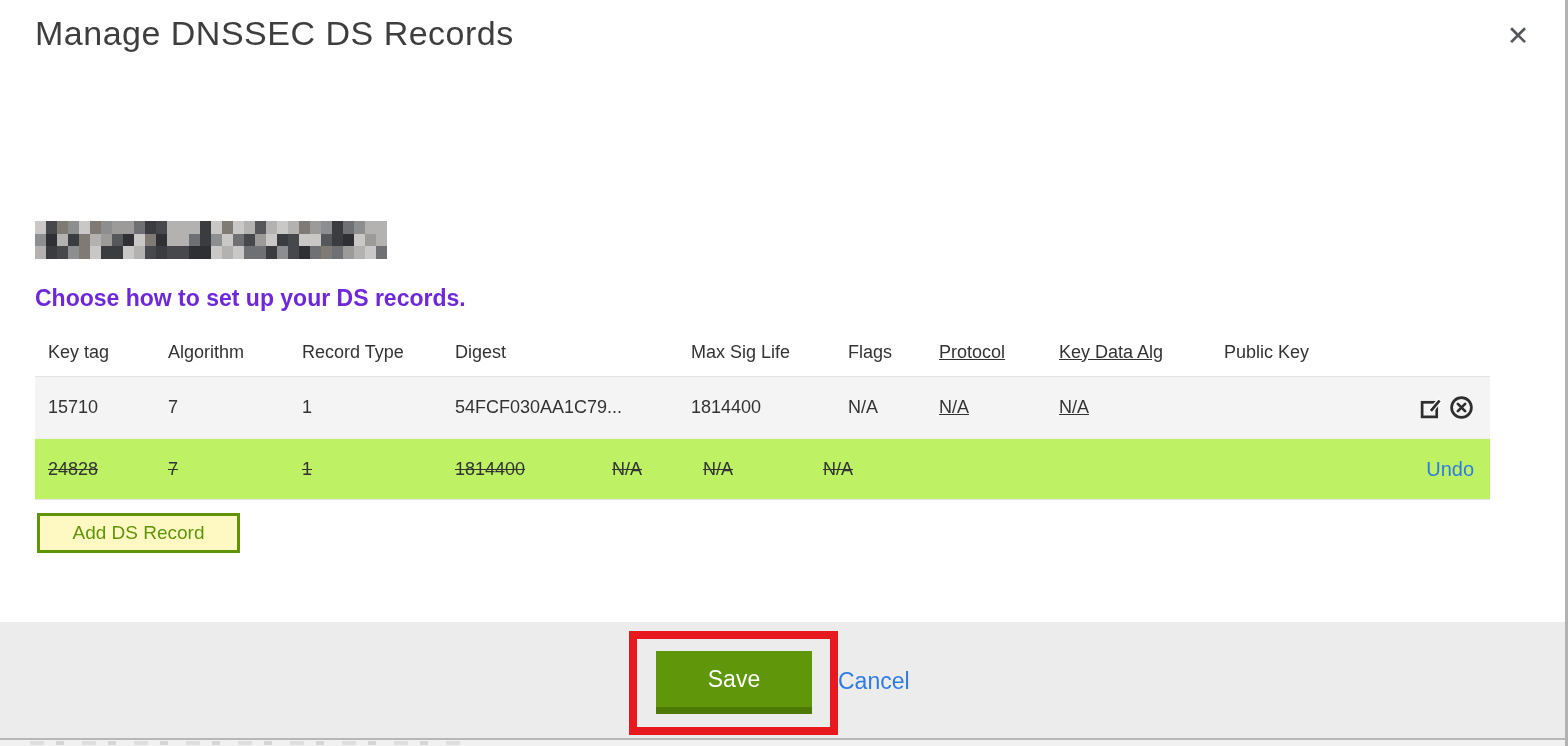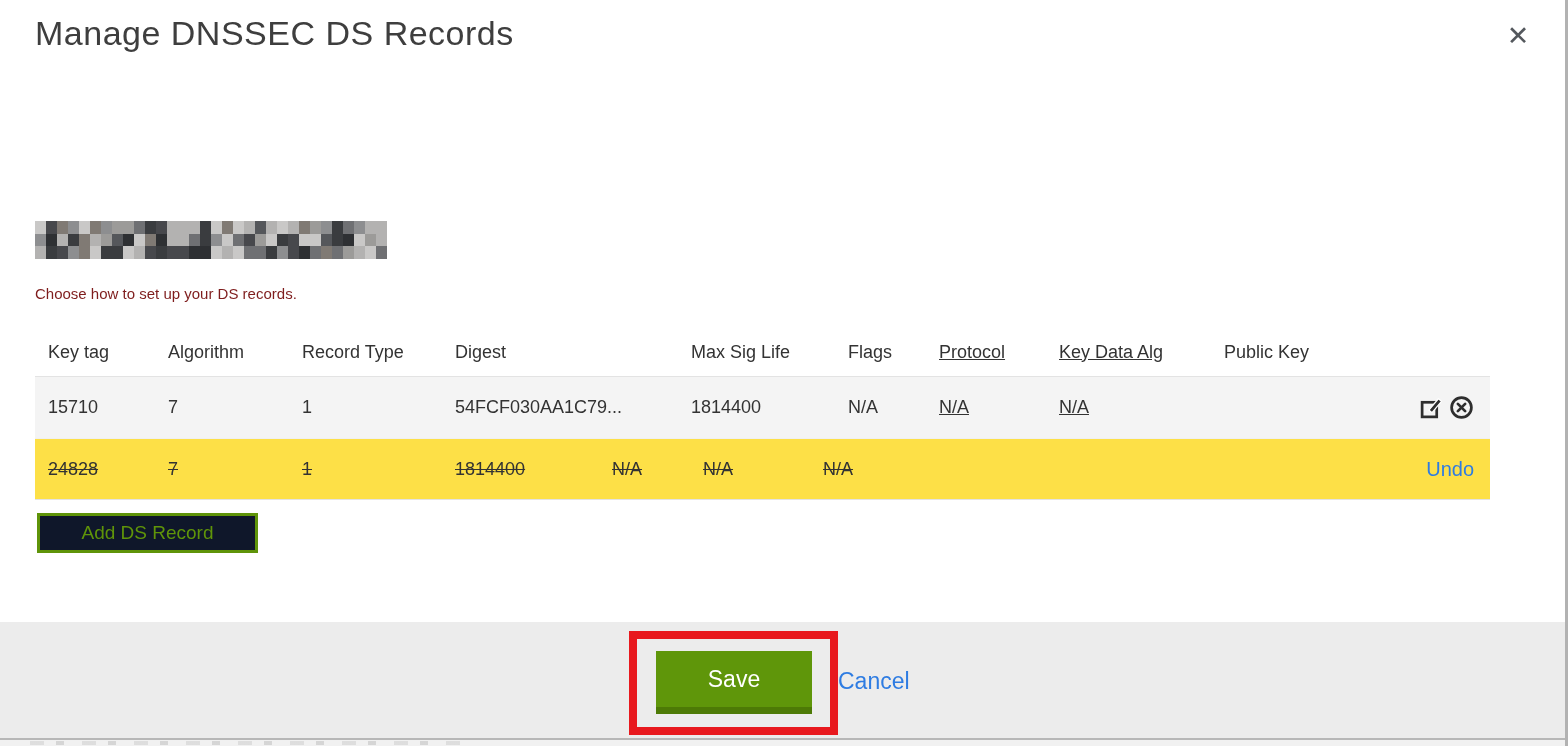--- a/index.html
+++ b/index.html
@@ -24,43 +24,43 @@
 
   .redacted-domain {
     position:absolute; left:35px; top:221px; width:352px; height:38px;
     display:grid; grid-template-columns:repeat(32,1fr); grid-template-rows:repeat(3,1fr);
     overflow:hidden;
   }
   .redacted-domain span { display:block; }
 
   .instruction {
     position:absolute; left:35px; top:285px;
-    font-size:15px; color:#7f1d1d;
+    font-size:23px; color:#6d28d9;font-weight:bold;
   }
 
   .ds-table { position:absolute; left:35px; top:328px; width:1455px; font-size:18px; }
   .t-row { display:flex; align-items:center; }
   .t-head { height:48px; color:#333; }
   .t-head .cell { font-weight:400; }
   .t-body-row { height:62px; }
   .row-active { background:#f4f4f4; border-top:1px solid #e3e3e3; }
-  .row-deleted { background:#fde047; border-top:1px solid #f0f0f0; border-bottom:1px solid #e3e3e3; }
+  .row-deleted { background:#bef264; border-top:1px solid #f0f0f0; border-bottom:1px solid #e3e3e3; }
   .row-deleted .cell { text-decoration:line-through; }
   .cell { padding-left:13px; white-space:nowrap; overflow:hidden; }
   .c1{width:120px;} .c2{width:134px;} .c3{width:153px;} .c4{width:236px;}
   .c5{width:157px;} .c6{width:91px;}  .c7{width:120px;text-decoration:underline;} .c8{width:165px;text-decoration:underline;} .c9{width:150px;}
   .c-actions { flex:1; display:flex; justify-content:flex-end; align-items:center; padding-right:16px; gap:4px; }
 
   .icon-btn { width:26px; height:26px; cursor:pointer; display:inline-flex; align-items:center; justify-content:center; }
 
   .undo-link { font-size:20px; color:#2e7ce2; text-decoration:none; cursor:pointer; }
 
   .add-ds-btn {
-    position:absolute; left:37px; top:513px; width:221px; height:40px;
-    background:#0f172a; border:3px solid #5f9409; color:#5f9409;
+    position:absolute; left:37px; top:513px; width:203px; height:40px;
+    background:#fef9c3; border:3px solid #5f9409; color:#5f9409;
     font-size:19px; font-family:inherit; cursor:pointer;
   }
 
   .footer {
     position:absolute; left:0; top:622px; width:1565px; height:116px;
     background:#ececec;
   }
 
   .annotation-box {
     position:absolute; left:629px; top:631px; width:209px; height:104px;

